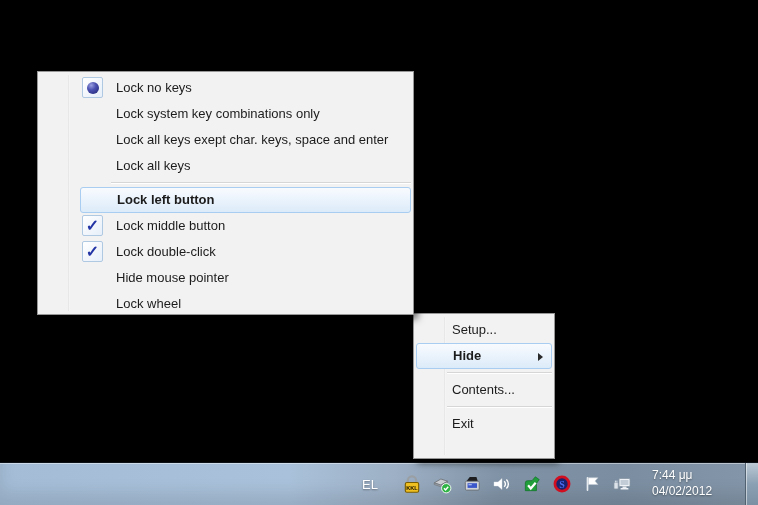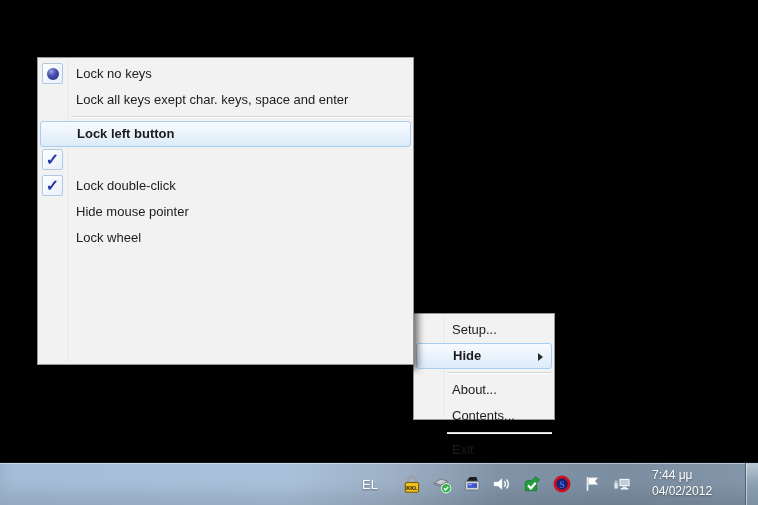--- a/index.html
+++ b/index.html
@@ -21,22 +21,22 @@
           background:linear-gradient(135deg,#ffffff,#e7eff9); }
   .sphere { display:block; width:12px; height:12px; margin:3.5px auto; border-radius:50%;
             background:radial-gradient(circle at 35% 28%, #9aa0e0 0%, #4a50b0 40%, #1e2370 100%); }
   .chk { display:block; font-size:16px; font-weight:bold; color:#2334a5; line-height:19px; }
   .sep { height:2px; border-top:1px solid #d6d6d6; border-bottom:1px solid #ffffff;
          margin:3px 2px 3px 33px; }
   .arrow { position:absolute; right:8px; top:9px; width:0; height:0;
            border-top:4px solid transparent; border-bottom:4px solid transparent;
            border-left:5px solid #2a2a2a; }
 
-  #locks-menu { left:37px; top:57px; width:377px; height:308px; z-index:30; }
-  #tray-menu  { left:413px; top:313px; width:142px; height:107px; z-index:20; }
+  #locks-menu { left:37px; top:71px; width:377px; height:244px; z-index:30;padding-left:40px; }
+  #tray-menu  { left:413px; top:313px; width:142px; height:146px; z-index:20; }
 
   
   .taskbar { position:absolute; left:0; bottom:0; width:758px; height:43px; z-index:10;
     background:linear-gradient(90deg,#a4bcd6 0%,#a9c1da 38%,#9db0c5 52%,#8093a6 66%,#7b8ea1 82%,#8496a9 100%);
     border-top:1px solid #0b1117;
     box-shadow:inset 0 1px 0 rgba(255,255,255,0.45), inset 0 -12px 16px rgba(0,0,0,0.10);
     display:flex; align-items:center; }
   .tb-spacer { flex:1; }
   .lang { color:#fff; font-size:13px; margin-right:24px; text-shadow:0 1px 2px rgba(0,0,0,0.4); cursor:default; }
   .ticon { width:20px; height:20px; margin-right:10px; display:flex; align-items:center; justify-content:center; }
@@ -54,32 +54,39 @@
   <div class="menu" id="locks-menu">
     <div class="gutter"></div>
 
     <div class="mi">
       <span class="ibox">
           <span class="sphere"></span>
         </span>
       <span>Lock no keys</span>
     </div>
     <div class="mi">
+      <span>Lock system key combinations only</span>
+    </div>
+    <div class="mi">
       <span>Lock all keys exept char. keys, space and enter</span>
+    </div>
+    <div class="mi">
+      <span>Lock all keys</span>
     </div>
 
     <div class="sep"></div>
 
     <div class="mi hl">
       <span>Lock left button</span>
     </div>
     <div class="mi">
       <span class="ibox">
           <span class="chk">✓</span>
         </span>
+      <span>Lock middle button</span>
     </div>
     <div class="mi">
       <span class="ibox">
           <span class="chk">✓</span>
         </span>
       <span>Lock double-click</span>
     </div>
     <div class="mi">
       <span>Hide mouse pointer</span>
     </div>
@@ -94,23 +101,20 @@
     <div class="mi">
       <span>Setup...</span>
     </div>
     <div class="mi hl">
       <span>Hide</span>
       <span class="arrow"></span>
     </div>
 
     <div class="sep"></div>
 
-    <div class="mi">
-      <span>About...</span>
-    </div>
     <div class="mi">
       <span>Contents...</span>
     </div>
 
     <div class="sep"></div>
 
     <div class="mi">
       <span>Exit</span>
     </div>
   </div>

